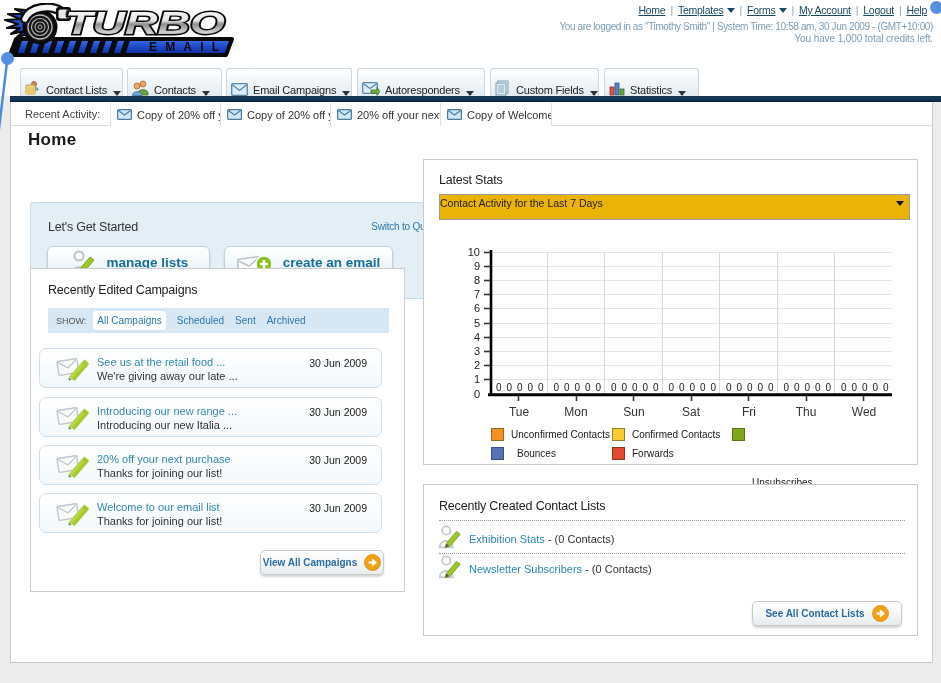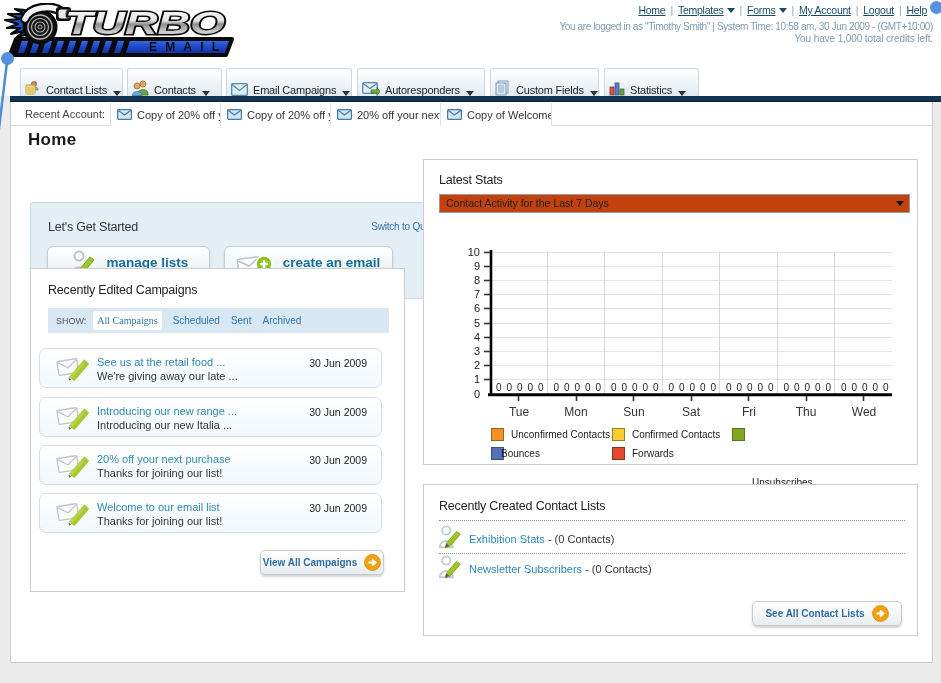--- a/index.html
+++ b/index.html
@@ -26,32 +26,32 @@
 #home { left:17px; top:28px; font-size:17px; font-weight:bold; color:#1a1a1a; letter-spacing:0.3px;}
 #boxA { left:19px; top:56px; width:447px; height:97px; background:#e3eef5; border:1px solid #c6dbe7; border-radius:3px;margin-top:44px; }
 #boxA h2 { position:absolute; left:17px; top:17px; font-size:12.5px; letter-spacing:-0.2px; font-weight:normal; color:#333; }
 #boxA .switch { position:absolute; right:14px; top:18px; font-size:10px; letter-spacing:-0.2px; color:#2d77ad; }
 .bigbtn { position:absolute; top:43px; height:33px; background:linear-gradient(#ffffff,#f2f7fa 55%,#dde9f1); border:1px solid #b9d2e0; border-radius:6px; box-shadow:0 2px 2px rgba(120,150,170,.35); display:flex; align-items:center; justify-content:center; font-size:13.5px; font-weight:bold; color:#176e96; }
 .bigbtn svg { margin-right:10px; }
 #boxB { left:19px; top:166px; width:375px; height:324px; background:#fff; border:1px solid #cccccc; }
 #boxB h2 { position:absolute; left:17px; top:14px; font-size:12.5px; letter-spacing:-0.2px; font-weight:normal; color:#222; }
 #showbar { position:absolute; left:17px; top:39px; width:341px; height:25px; background:#d7e7f4; display:flex; align-items:center; font-size:10px; }
 #showbar .sh { color:#555; margin-left:8px; font-size:9px; }
-#showbar .pill { background:#fff; border-radius:3px; padding:4px 4px; color:#2d77ad; margin-left:7px;font-family:Liberation Serif, serif; }
+#showbar .pill { background:#fff; border-radius:3px; padding:4px 4px; color:#2d77ad; margin-left:7px; }
 #showbar a { color:#2d77ad; margin-left:11px; }
 .citem { position:absolute; left:8px; width:343px; height:40px; background:linear-gradient(#ffffff,#f2f8fc); border:1px solid #cfe0ec; border-radius:7px; }
 .citem .tt { position:absolute; left:57px; top:7px; font-size:11px; color:#3289ad; }
 .citem .st { position:absolute; left:57px; top:21px; font-size:11px; color:#333; }
 .citem .dt { position:absolute; right:14px; top:8px; font-size:10.5px; color:#222; }
 .citem svg.icn { position:absolute; left:16px; top:7px; }
 .gobtn { position:absolute; height:25px; white-space:nowrap; font-size:10px; background:linear-gradient(#ffffff,#f4f6f8 55%,#e8ecef); border:1px solid #c9c9c9; border-radius:5px; box-shadow:0 2px 2px rgba(160,165,170,.45); display:flex; align-items:center; justify-content:center; font-weight:bold; color:#2d6da3; }
 .gobtn svg { margin-left:7px; flex:none;}
 #boxC { left:412px; top:57px; width:495px; height:306px; background:#fff; border:1px solid #cccccc; }
 #boxC h2 { position:absolute; left:15px; top:13px; font-size:12.5px; letter-spacing:-0.2px; font-weight:normal; color:#222; }
-#dropdown { position:absolute; left:15px; top:34px; width:471px; height:19px; border:1px solid #9a9a9a; background:#c2410c; font-size:10.5px; color:#222; line-height:16px; padding-left:6px; }
+#dropdown { position:absolute; left:15px; top:34px; width:471px; height:26px; border:1px solid #9a9a9a; background:#eab308; font-size:10.5px; color:#222; line-height:16px; }
 #dropdown .dar { position:absolute; right:5px; top:6px; width:0; height:0; border-left:4px solid transparent; border-right:4px solid transparent; border-top:5px solid #111; }
 #boxD { left:412px; top:382px; width:495px; height:152px; background:#fff; border:1px solid #cccccc; }
 #boxD h2 { position:absolute; left:15px; top:14px; font-size:12.5px; letter-spacing:-0.2px; font-weight:normal; color:#222; }
 #boxD .dots { position:absolute; left:15px; top:35px; width:466px; border-top:1px dotted #999; }
 .litem { position:absolute; left:45px; font-size:11px; color:#333; }
 .litem a { color:#2e86b5; }
 .legsq { position:absolute; width:13px; height:13px; border:1px solid #8a6d28; }
 .leglb { position:absolute; font-size:10px; color:#222; white-space:nowrap;}
 a { text-decoration:none; }
 </style>
@@ -167,21 +167,21 @@
           <rect x="1" y="6" width="4" height="8" fill="#d9534f" stroke="#8e2f2c" stroke-width="0.8"></rect>
           <rect x="6" y="2" width="4" height="12" fill="#5a7fc0" stroke="#33518a" stroke-width="0.8"></rect>
           <rect x="11" y="8" width="4" height="6" fill="#6aa33c" stroke="#3f7020" stroke-width="0.8"></rect>
         </svg>
   </span>Statistics<span class="car"></span></div>
 
   <div id="navybar" class="abs"></div>
 
   <div id="main" class="abs">
     <div id="recentbar" class="abs">
-        <span class="lbl">Recent Account:</span>
+        <span class="lbl">Recent Activity:</span>
       </div>
     <div class="ract" style="left:99px; width:110px;"><svg width="15" height="11" viewBox="0 0 15 11">
           <rect x="0.6" y="0.6" width="13.8" height="9.8" rx="1" fill="#cfe7f7" stroke="#4a7ba0" stroke-width="1.2"></rect>
           <path d="M1 1.3 L7.5 6 L14 1.3" fill="none" stroke="#4a7ba0" stroke-width="1.2"></path>
         </svg>Copy of 20% off yo</div>
     <div class="ract" style="left:209px; width:110px;"><svg width="15" height="11" viewBox="0 0 15 11">
           <rect x="0.6" y="0.6" width="13.8" height="9.8" rx="1" fill="#cfe7f7" stroke="#4a7ba0" stroke-width="1.2"></rect>
           <path d="M1 1.3 L7.5 6 L14 1.3" fill="none" stroke="#4a7ba0" stroke-width="1.2"></path>
         </svg>Copy of 20% off yo</div>
     <div class="ract" style="left:319px; width:110px;"><svg width="15" height="11" viewBox="0 0 15 11">
@@ -386,21 +386,21 @@
         </g>
       </svg>
 
       <div class="legsq" style="left:67px; top:268px; background:#f59123; border-color:#8a6d28;"></div>
       <div class="leglb" style="left:87px; top:269px;">Unconfirmed Contacts</div>
       <div class="legsq" style="left:188px; top:268px; background:#f8cb2e; border-color:#948324;"></div>
       <div class="leglb" style="left:208px; top:269px;">Confirmed Contacts</div>
       <div class="legsq" style="left:308px; top:268px; background:#7fa71f; border-color:#5a731a;"></div>
       <div class="leglb" style="left:328px; top:269px;margin-top:48px;">Unsubscribes</div>
       <div class="legsq" style="left:67px; top:287px; background:#5572b8; border-color:#3d5181;"></div>
-      <div class="leglb" style="left:77px; top:288px;text-align:right;">Bounces</div>
+      <div class="leglb" style="left:93px; top:288px;text-align:right;">Bounces</div>
       <div class="legsq" style="left:188px; top:287px; background:#e2492f; border-color:#93311f;"></div>
       <div class="leglb" style="left:208px; top:288px;">Forwards</div>
     </div>
 
     <div id="boxD" class="abs">
       <h2>Recently Created Contact Lists</h2>
       <div class="dots"></div>
       <div class="dots" style="top:68px;"></div>
       <svg class="abs" style="left:13px; top:39px;" width="26" height="26" viewBox="0 0 28 26">
           <circle cx="10" cy="6" r="4.5" fill="#fff" stroke="#c3ccd2" stroke-width="2"></circle>

